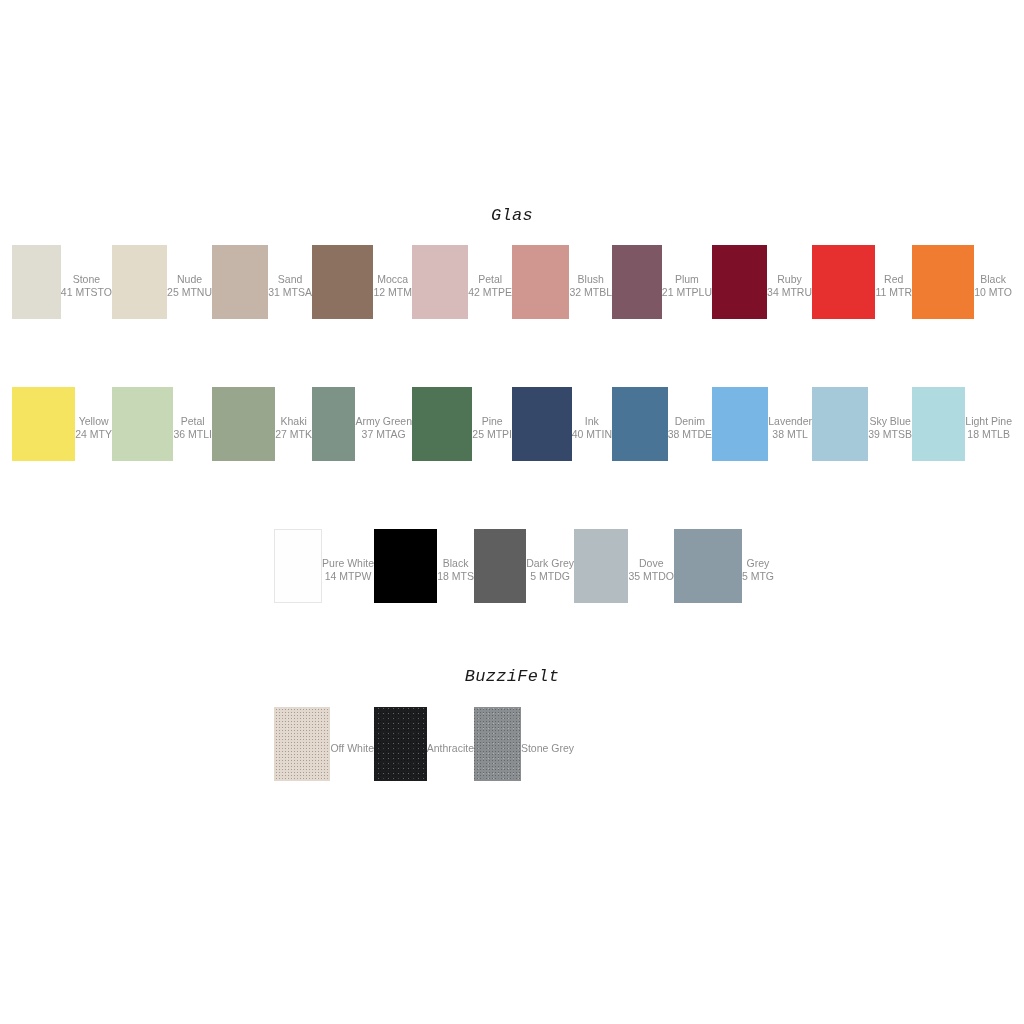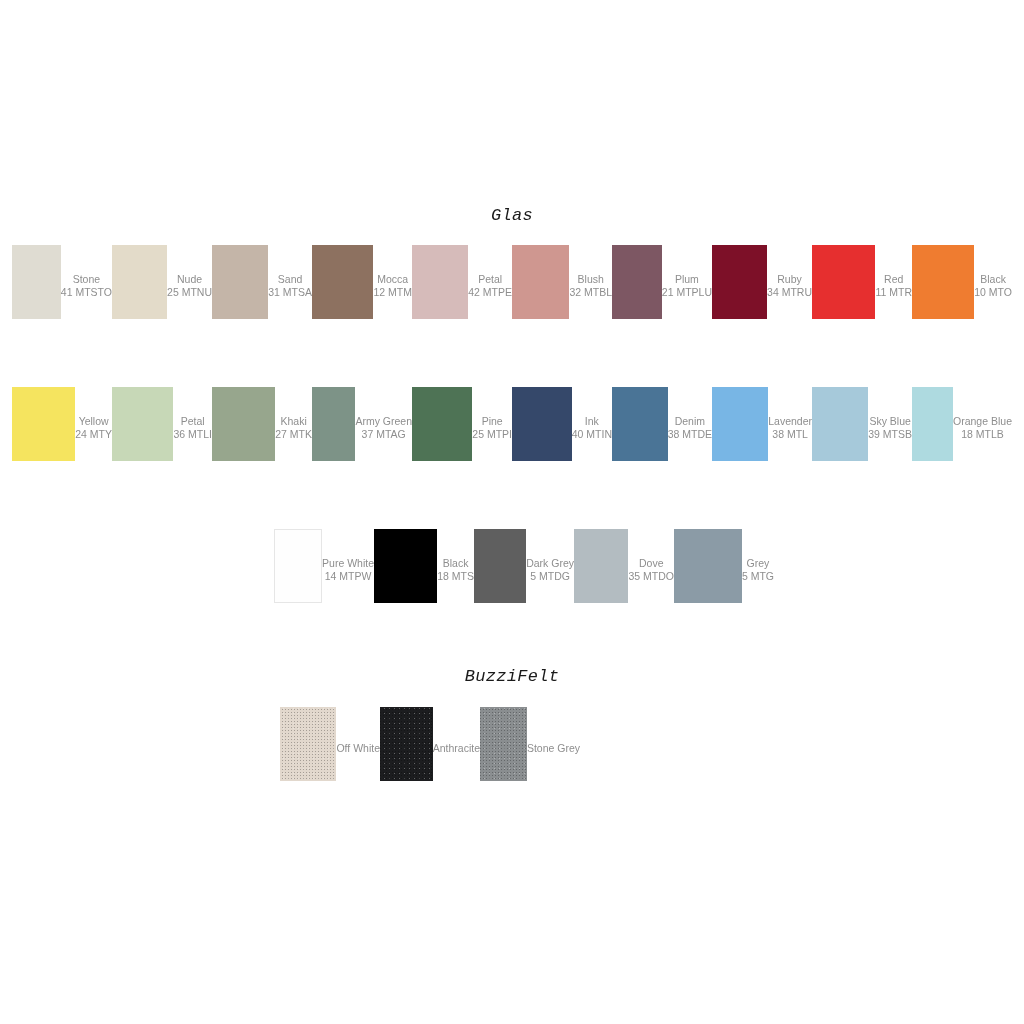--- a/index.html
+++ b/index.html
@@ -47,21 +47,21 @@
   
   .swatch-row {
     position: absolute;
     display: flex;
     justify-content: center;
   }
 
   #glas-row-1 { left: 0; top: 245px; width: 1024px; }
   #glas-row-2 { left: 0; top: 387px; width: 1024px; }
   #glas-row-3 { left: 0; top: 529px; width: 1024px; margin-left: 12px; }
-  #felt-row-1 { left: 16px; top: 707px; width: 828px; }
+  #felt-row-1 { left: 10px; top: 707px; width: 828px; }
 
   .swatch-cell {
     width: 100px;
     display: flex;
     flex-direction: row;
     align-items: center;
   }
 
   .swatch-chip {
     width: 74px;
@@ -252,21 +252,21 @@
     <div class="swatch-cell">
       <span class="swatch-chip" style="background-color: rgb(166, 201, 218);"></span>
       <span class="swatch-labels">
         <span class="swatch-name">Sky Blue</span>
         <span class="swatch-code">39 MTSB</span>
       </span>
     </div>
     <div class="swatch-cell">
       <span class="swatch-chip" style="background-color: rgb(174, 218, 224);"></span>
       <span class="swatch-labels">
-        <span class="swatch-name">Orange Blue</span>
+        <span class="swatch-name">Light Pine</span>
         <span class="swatch-code">18 MTLB</span>
       </span>
     </div>
   </div>
 
   <div class="swatch-row" id="glas-row-3">
     <div class="swatch-cell">
       <span class="swatch-chip bordered" style="background-color: rgb(254, 254, 254);"></span>
       <span class="swatch-labels">
         <span class="swatch-name">Pure White</span>

